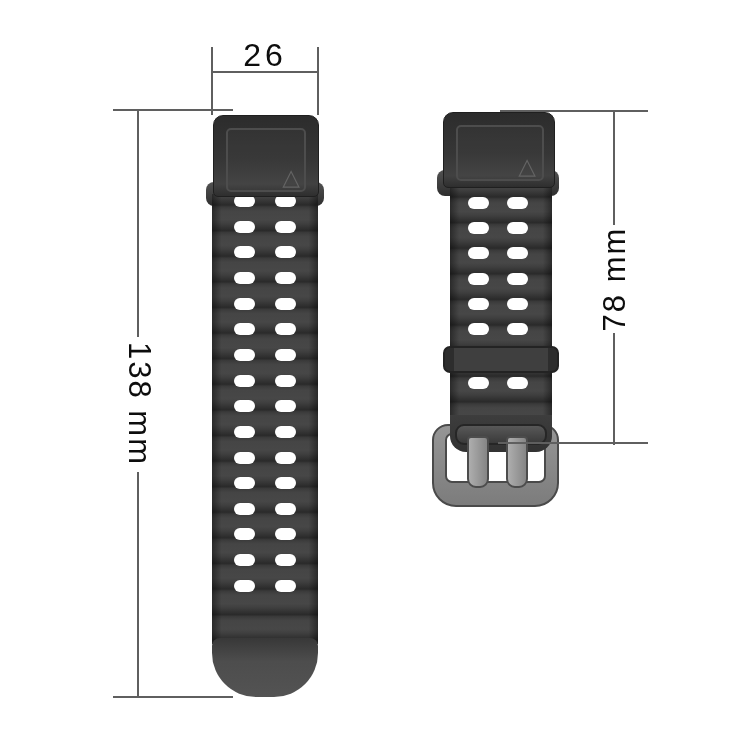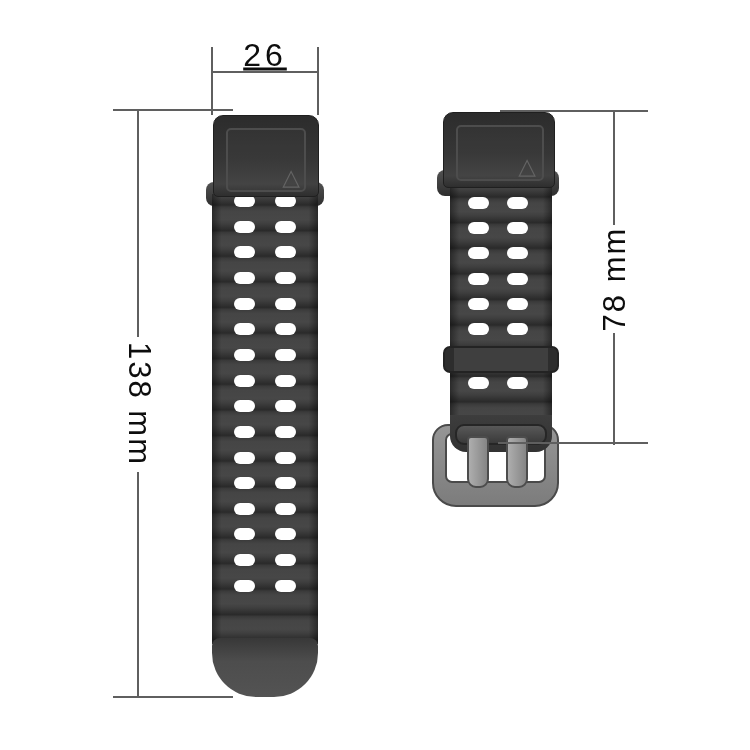--- a/index.html
+++ b/index.html
@@ -33,21 +33,21 @@
           border:2px solid #262626;border-radius:9px;z-index:5;}
   .prong{position:absolute;width:18px;height:48px;border:2px solid #4c4c4c;border-radius:4px 4px 9px 9px;
           background:linear-gradient(90deg,#aeaeae,#858585);z-index:5;}
   .z6{z-index:6;}
 </style>
 </head>
 <body>
 
 <div id="canvas">
 
-  <div class="dim-text" style="left:265px;top:55px;transform:translate(-50%,-50%);font-size:32px;letter-spacing:4px;text-decoration:underline;">26</div>
+  <div class="dim-text" style="left:265px;top:55px;transform:translate(-50%,-50%);font-size:32px;letter-spacing:4px;">26</div>
   <div class="dim-line" style="left:212px;top:71px;width:106px;height:2px;"></div>
   <div class="dim-line" style="left:211px;top:47px;width:2px;height:68px;"></div>
   <div class="dim-line" style="left:317px;top:47px;width:2px;height:68px;"></div>
 
   <div class="dim-line" style="left:113px;top:109px;width:120px;height:2px;"></div>
   <div class="dim-line" style="left:137px;top:109px;width:2px;height:228px;"></div>
   <div class="dim-text" style="left:139px;top:404px;transform:translate(-50%,-50%) rotate(90deg);">138 mm</div>
   <div class="dim-line" style="left:137px;top:472px;width:2px;height:226px;"></div>
   <div class="dim-line" style="left:113px;top:696px;width:120px;height:2px;"></div>
 

